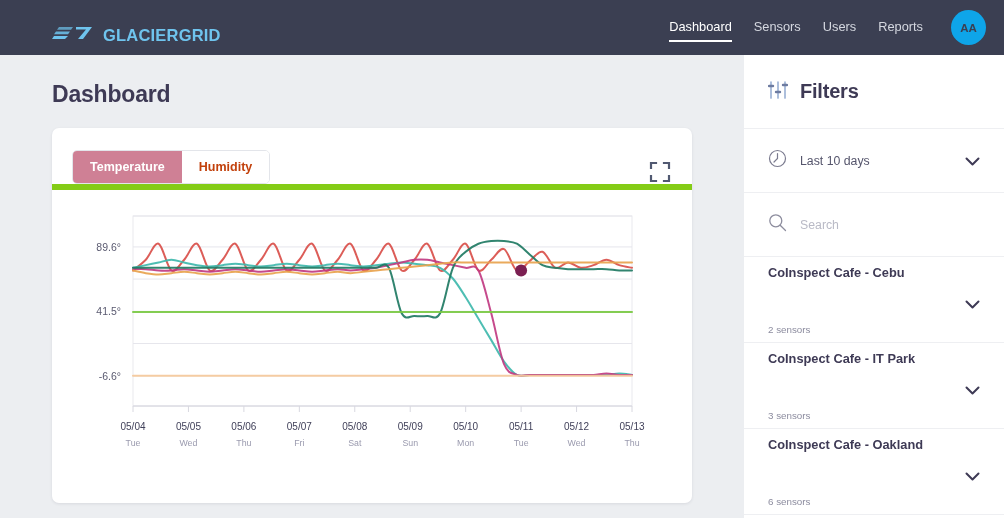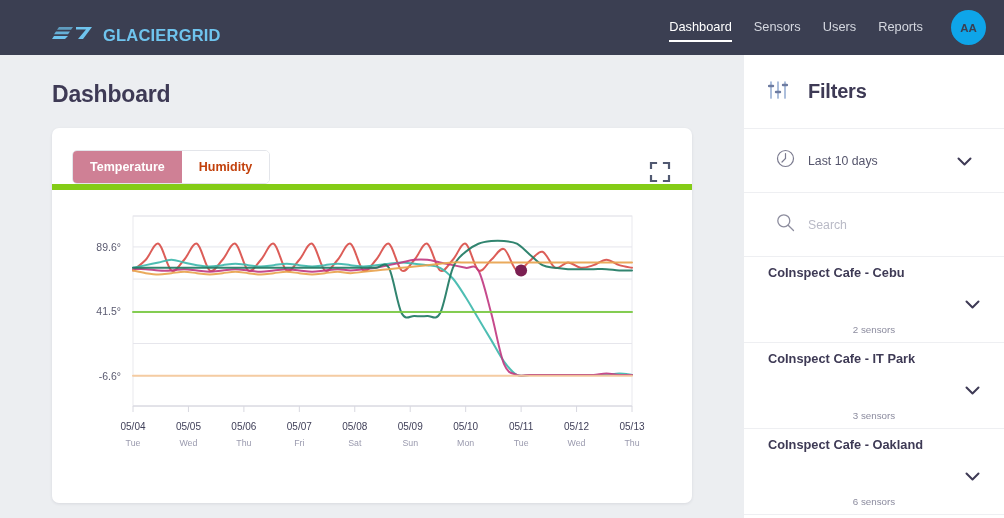--- a/index.html
+++ b/index.html
@@ -91,47 +91,47 @@
   .xsub { font-size: 8.8px; fill: #9a9aae; font-family: "Liberation Sans", sans-serif; }
 
   
   .sidebar {
     position: absolute; top: 55px; right: 0;
     width: 260px; height: 463px;
     background: #ffffff;
   }
   .filters-head {
     height: 74px; display: flex; align-items: center;
-    padding: 0 24px; gap: 20px;
+    padding: 0 24px; gap: 12px;
     border-bottom: 1px solid #eeeff2;
   }
   .filters-title {
     font-size: 20px; font-weight: bold; color: #3e3a55;
     letter-spacing: -0.2px;
   }
   .filter-row {
     height: 64px; display: flex; align-items: center;
-    padding: 0 32px; gap: 13px;
+    padding: 0 24px; gap: 13px;
     border-bottom: 1px solid #eeeff2;
     cursor: pointer;
   }
   .filter-text { font-size: 12.3px; color: #55556c; }
   .filter-placeholder { font-size: 12.3px; color: #b9bac6; }
   .chev { margin-left: auto; }
   .loc-row {
     height: 86px; padding: 0 24px;
     border-bottom: 1px solid #eeeff2;
     display: flex; flex-direction: column; justify-content: center;
     cursor: pointer; position: relative; gap: 33px;
   }
   .loc-name {
     font-size: 12.8px; font-weight: bold; color: #3e3a55;
     margin-bottom: 11px;
   }
-  .loc-count { font-size: 9.8px; color: #8c8c9f; text-align: center; }
+  .loc-count { font-size: 9.8px; color: #8c8c9f; }
   .loc-chev { position: absolute; right: 24px; top: 50%; margin-top: -5px; }
 </style>
 </head>
 <body>
 
 <div class="app">
 
   <div class="topbar">
     <div class="brand">
       <span class="brand-icon">

